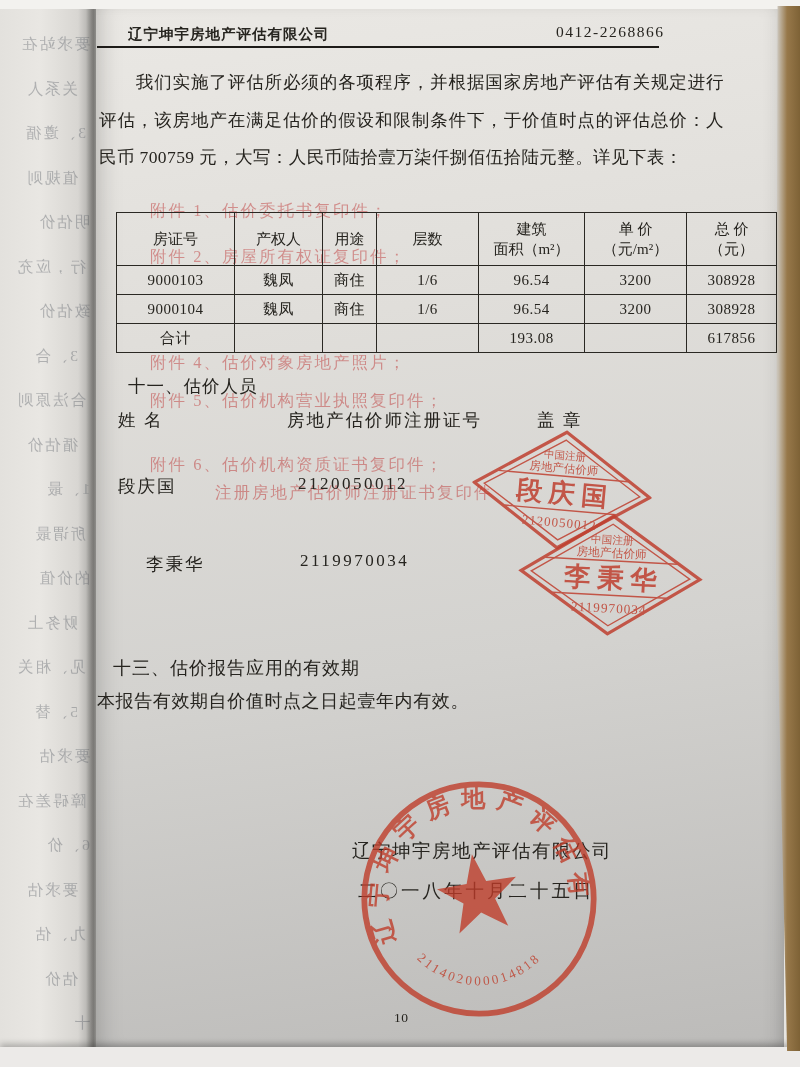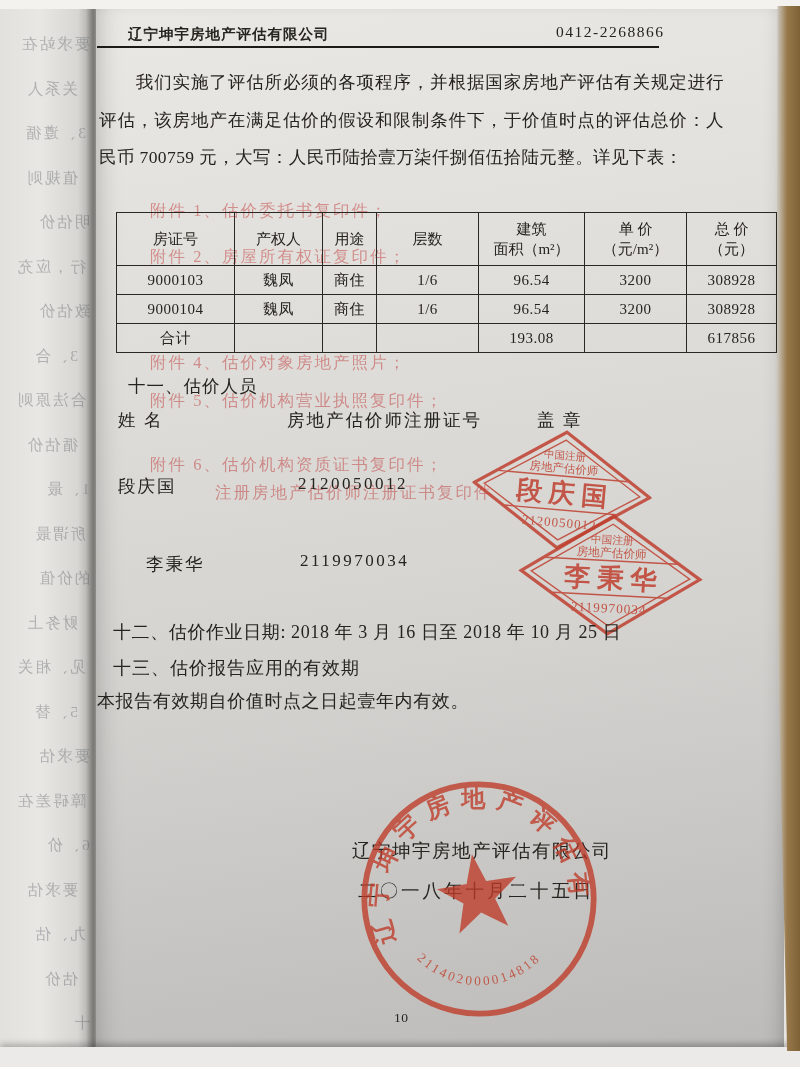--- a/index.html
+++ b/index.html
@@ -217,21 +217,20 @@
       <polygon class="frame" points="90,2 178,60 90,118 2,60" stroke-width="3.2"></polygon>
       <polygon class="frame" points="90,10 168,60 90,110 12,60" stroke-width="1.4"></polygon>
       <line x1="25" y1="46" x2="155" y2="46" stroke="#bf4030" stroke-width="1.4"></line>
       <line x1="34" y1="80" x2="146" y2="80" stroke="#bf4030" stroke-width="1.4"></line>
       <text x="90" y="29" text-anchor="middle" font-size="10.5">中国注册</text>
       <text x="90" y="42" text-anchor="middle" font-size="11.5">房地产估价师</text>
       <text x="90" y="72" text-anchor="middle" font-size="26" font-weight="bold">李 秉 华</text>
       <text x="90" y="97" text-anchor="middle" font-size="13" letter-spacing="1">2119970034</text>
     </svg>
 
-    <div class="plain" style="left:113px;top:620px;font-size:18px;">十二、估价作业日期: 2018 年 3 月 16 日至 2018 年 10 月 25 日</div>
     <div class="plain" style="left:113px;top:656px;font-size:18px;letter-spacing:1px;">十三、估价报告应用的有效期</div>
     <div class="plain" style="left:97px;top:689px;font-size:18px;">本报告有效期自价值时点之日起壹年内有效。</div>
 
     <div class="footer-company">辽宁坤宇房地产评估有限公司</div>
     <div class="footer-date">二〇一八年十月二十五日</div>
 
     <svg class="seal" viewBox="0 0 230 230">
       <defs>
         <path id="arcTop" d="M 32.3,145.1 A 88,88 0 1 1 197.7,145.1" fill="none"></path>
         <path id="arcBottom" d="M 44,156 A 82,82 0 0 0 186,156" fill="none"></path>

